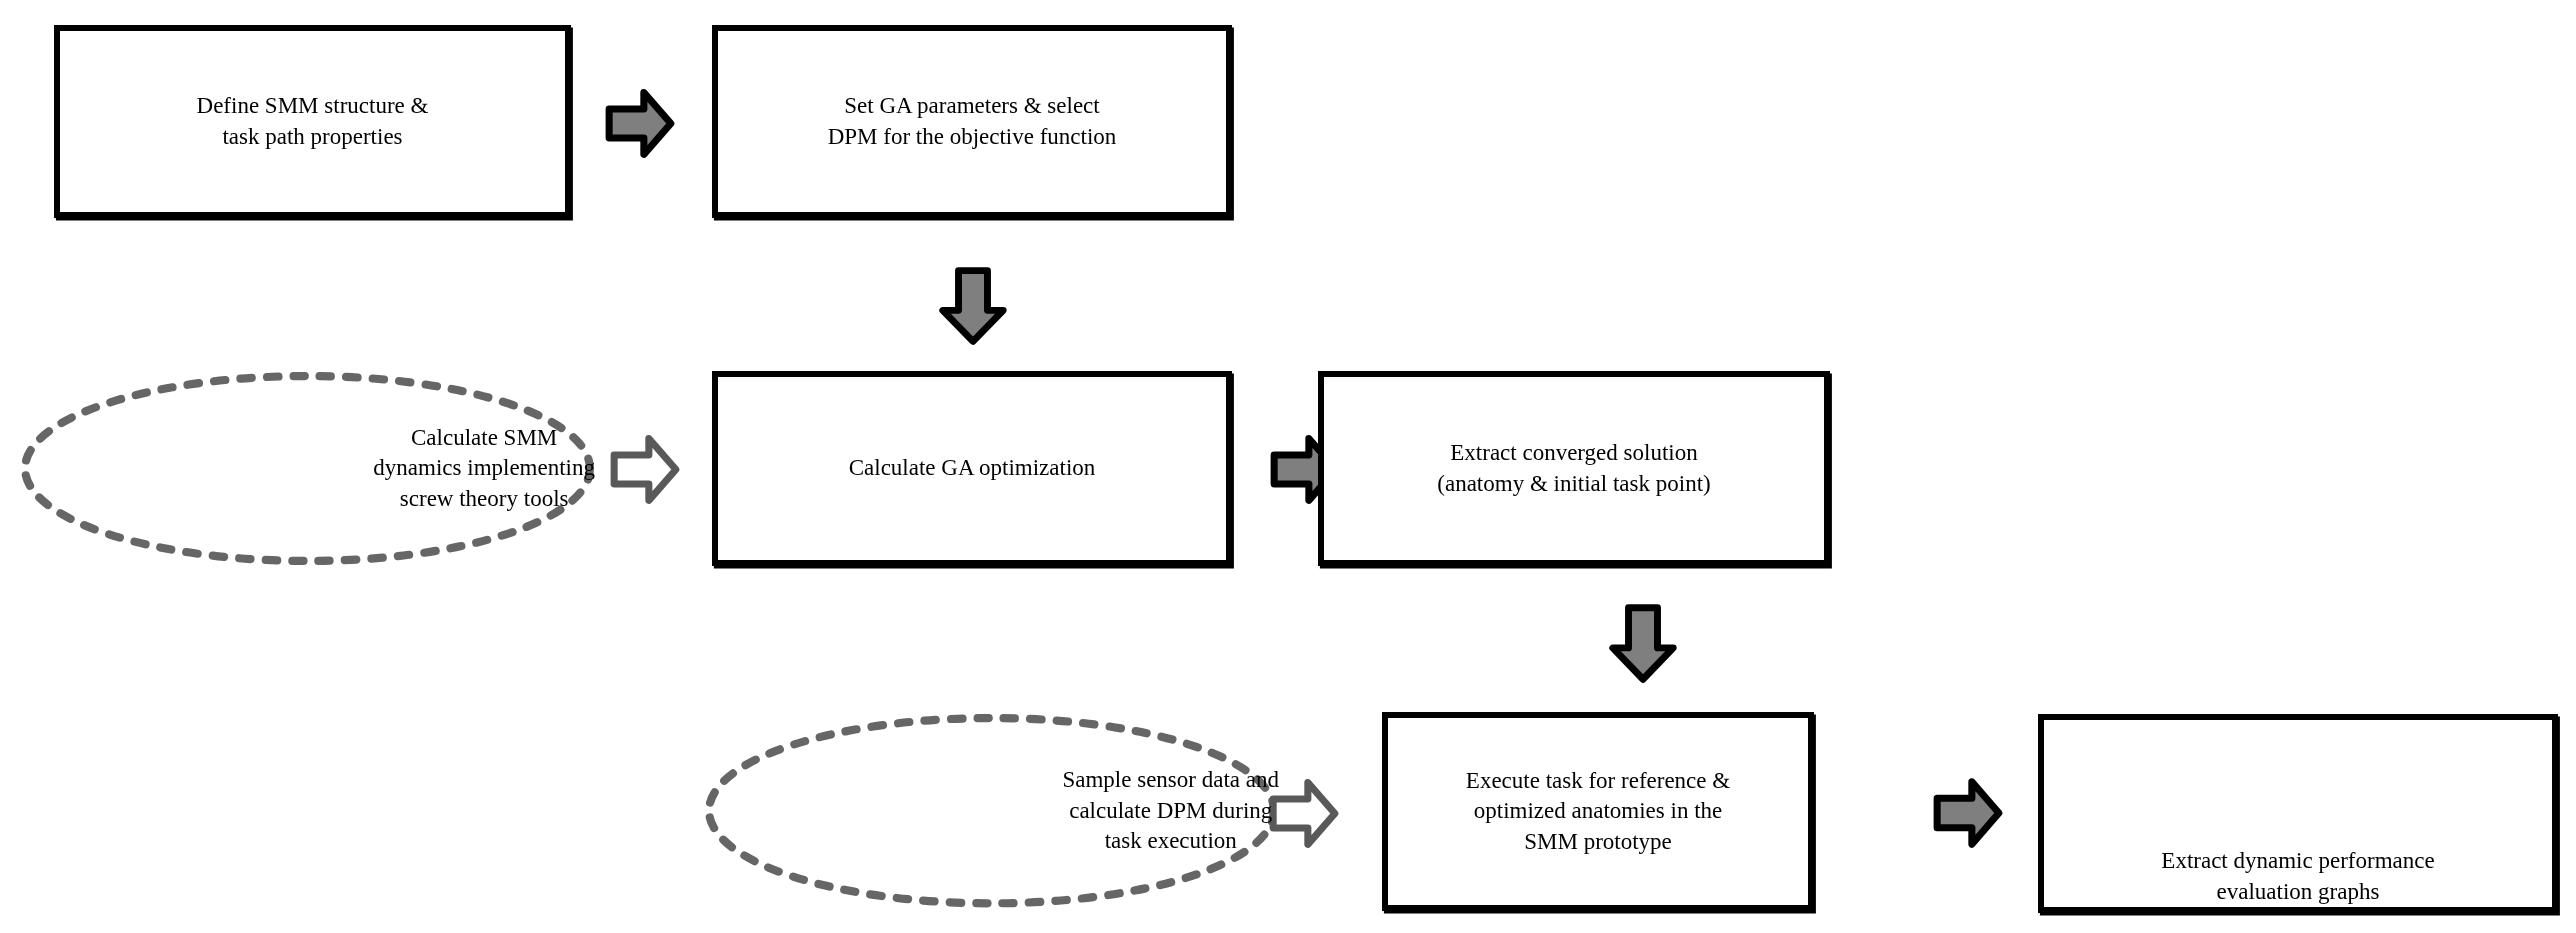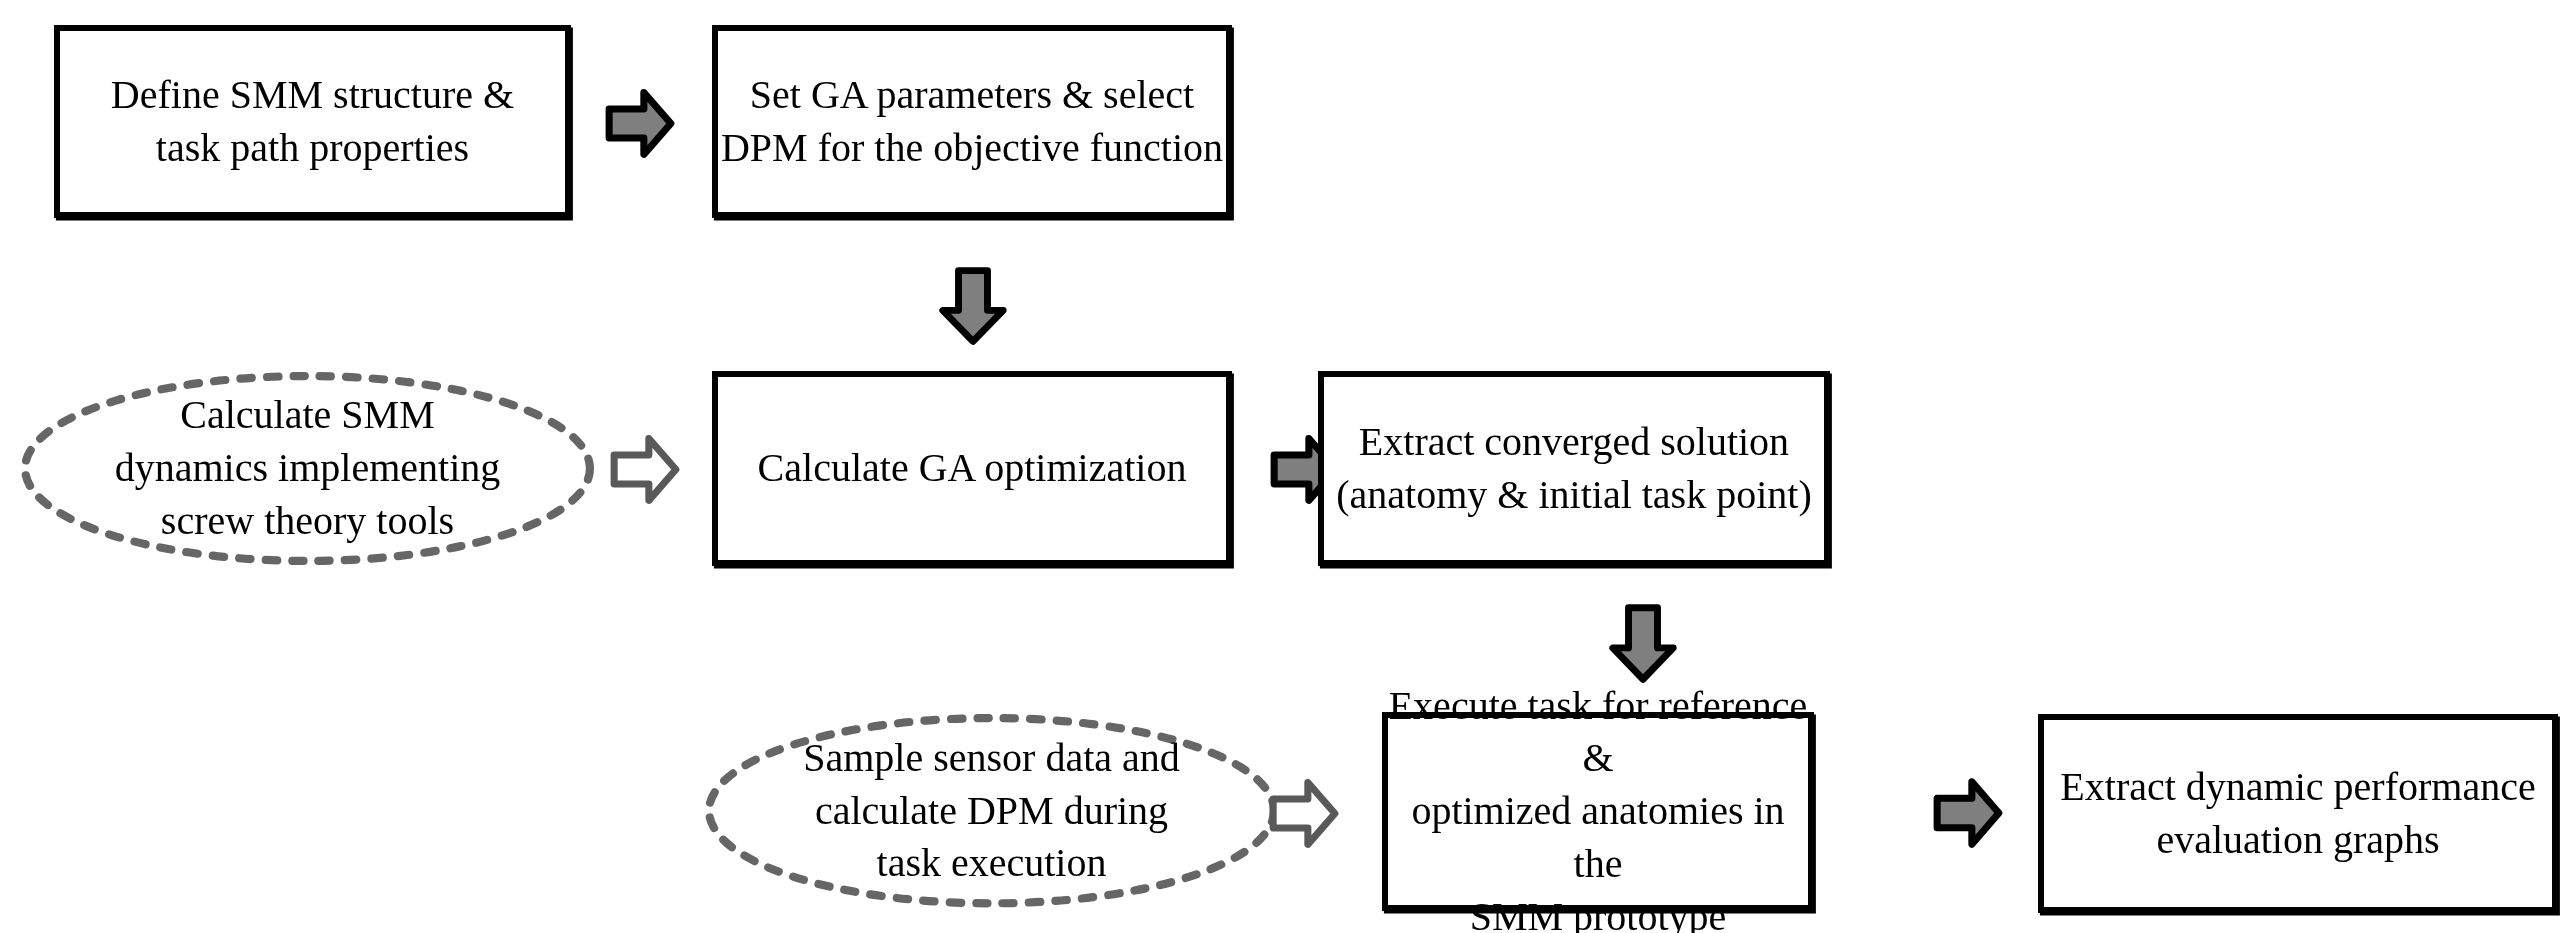--- a/index.html
+++ b/index.html
@@ -24,36 +24,36 @@
     position:absolute;
     box-sizing:border-box;
     border:6.3px solid var(--box-border);
     box-shadow:1.9px 2.5px 0 var(--box-border);
     background:#ffffff;
     display:flex;align-items:center;justify-content:center;
     text-align:center;
   }
   .enode{
     position:absolute;
-    display:flex;align-items:center;justify-content:center;
+    display:flex;align-items:center;justify-content:flex-end;
     text-align:center;
   }
   .enode svg{position:absolute;left:0;top:0;width:100%;height:100%;}
   .ellipse-outline ellipse{
     fill:none;
     stroke:var(--ellipse-dash);
     stroke-width:13;
     stroke-dasharray:18 24;
     stroke-linecap:round;
   }
   .node-text{
     position:relative;
     white-space:pre-line;
     color:var(--text);
-    font-size:40px;
+    font-size:23px;
     line-height:1.32;
     z-index:2;
   }
   .connector{position:absolute;}
   .connector svg{display:block;width:100%;height:100%;overflow:visible;}
   .arrow path{
     stroke-width:11;
     stroke-linejoin:round;
   }
   .arrow.solid path{
@@ -148,19 +148,19 @@
 optimized anatomies in the
 SMM prototype</span>
   </div>
 
   <div class="connector" style="left:1932px;top:774px;width:72px;height:78px;">
     <svg class="arrow solid" viewBox="0 0 112 122" preserveAspectRatio="none">
       <path d="M8 38 L62 38 L62 12 L104 61 L62 110 L62 84 L8 84 Z"></path>
     </svg>
   </div>
 
-  <div class="box" style="left:2038px;top:714px;width:520px;height:199px;">
+  <div class="box" style="left:2038px;top:714px;width:520px;height:199px;align-items:flex-end;">
     <span class="node-text">Extract dynamic performance
 evaluation graphs</span>
   </div>
 
 </div>
 
 
 </body></html>

